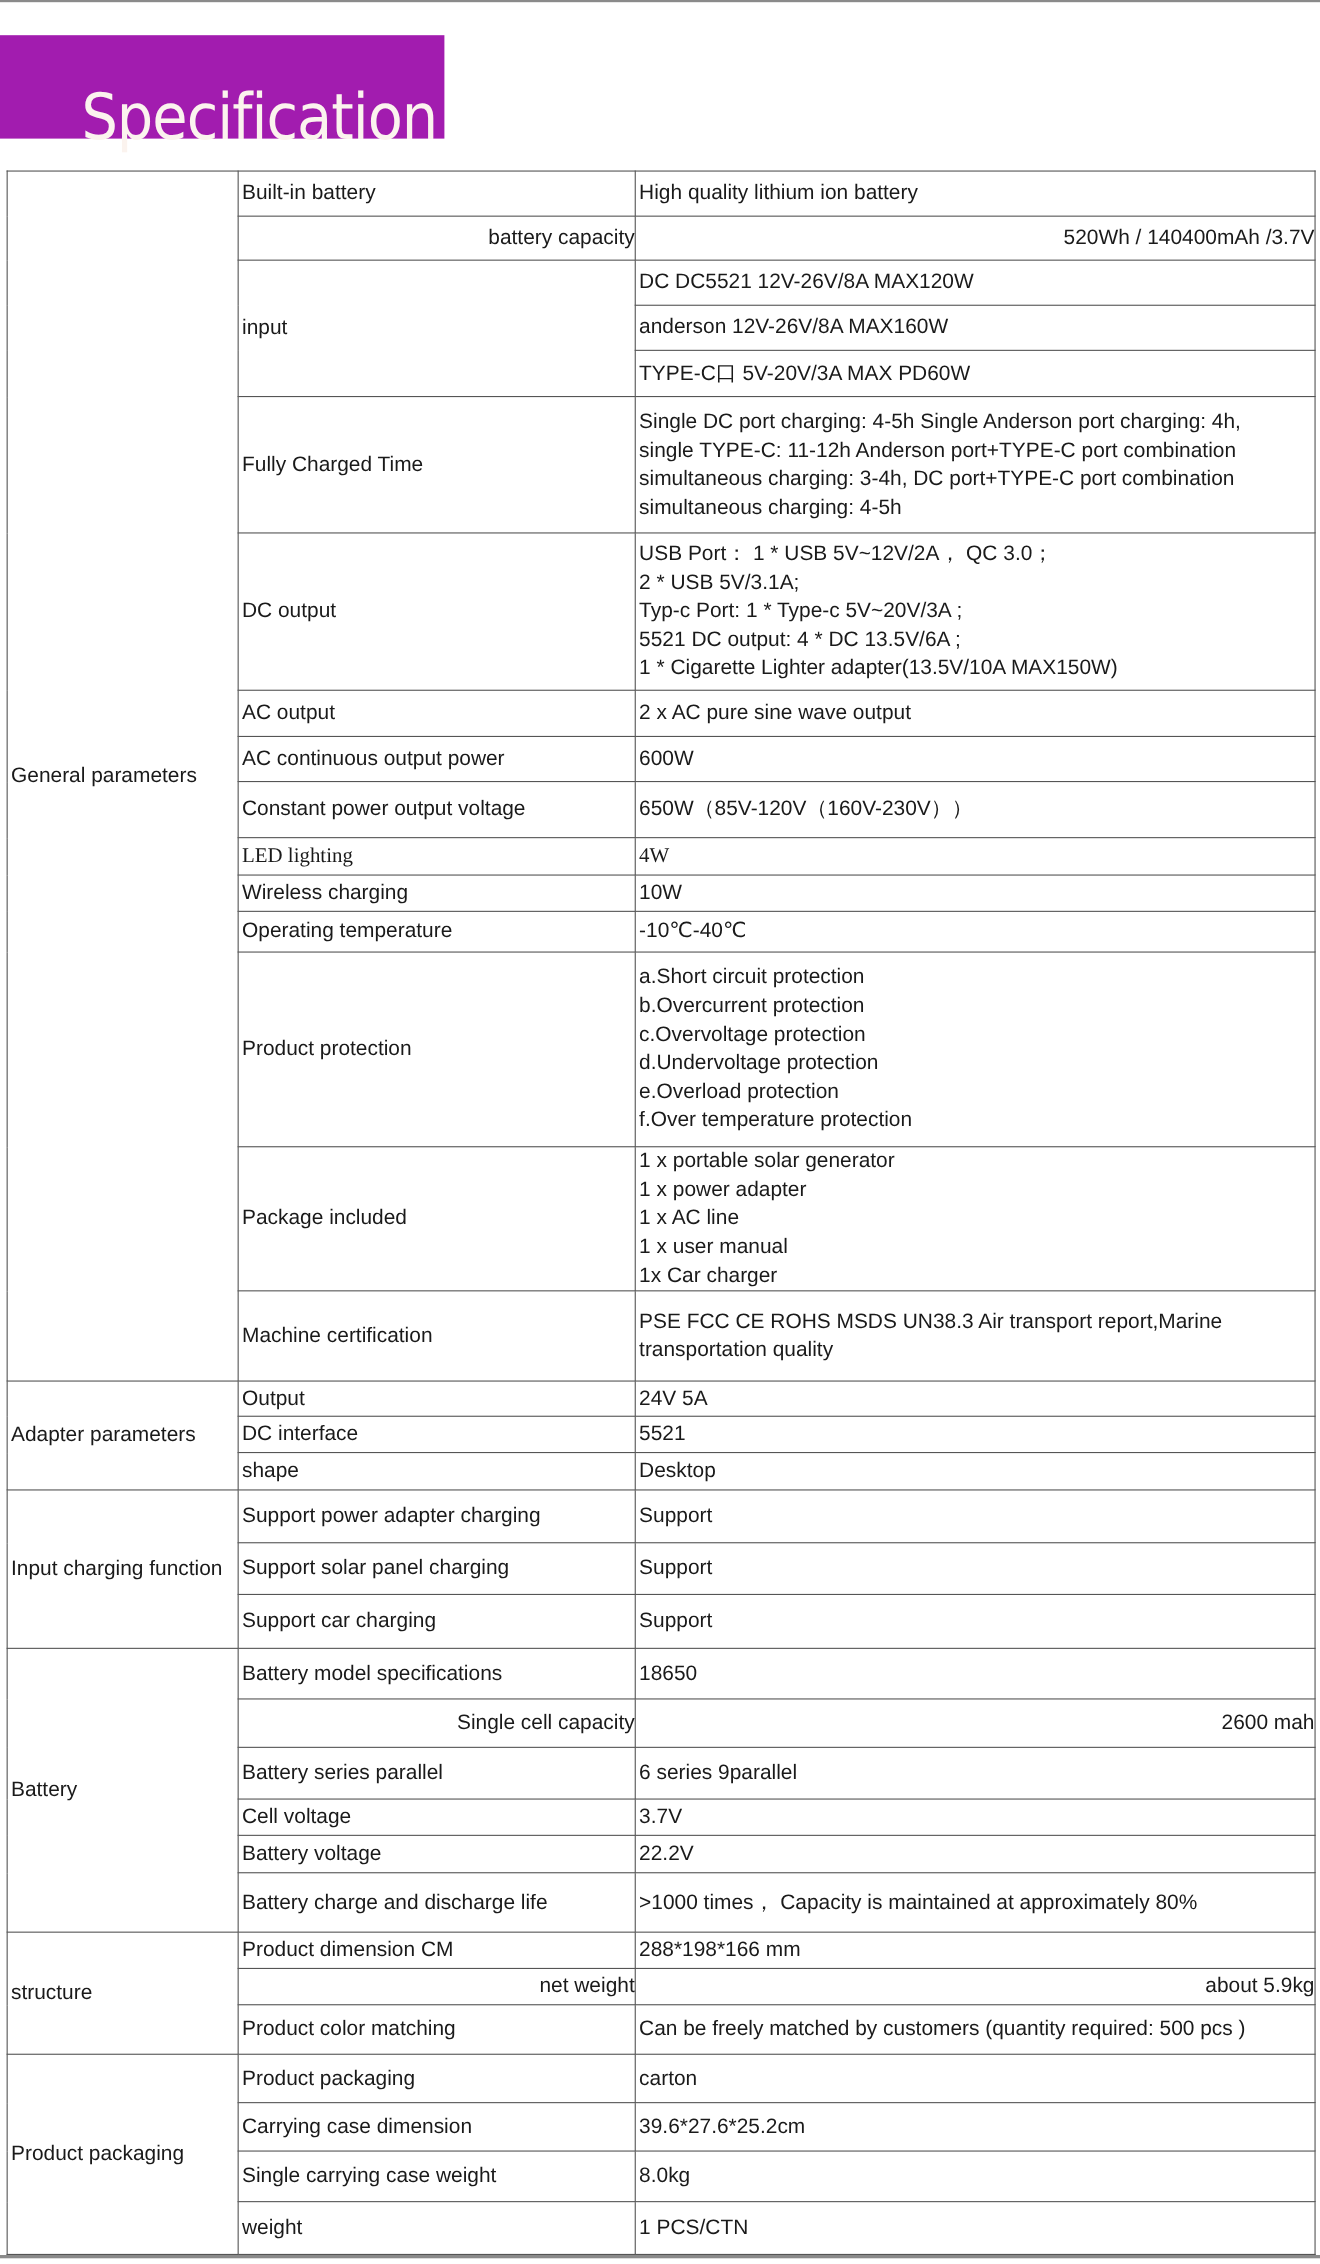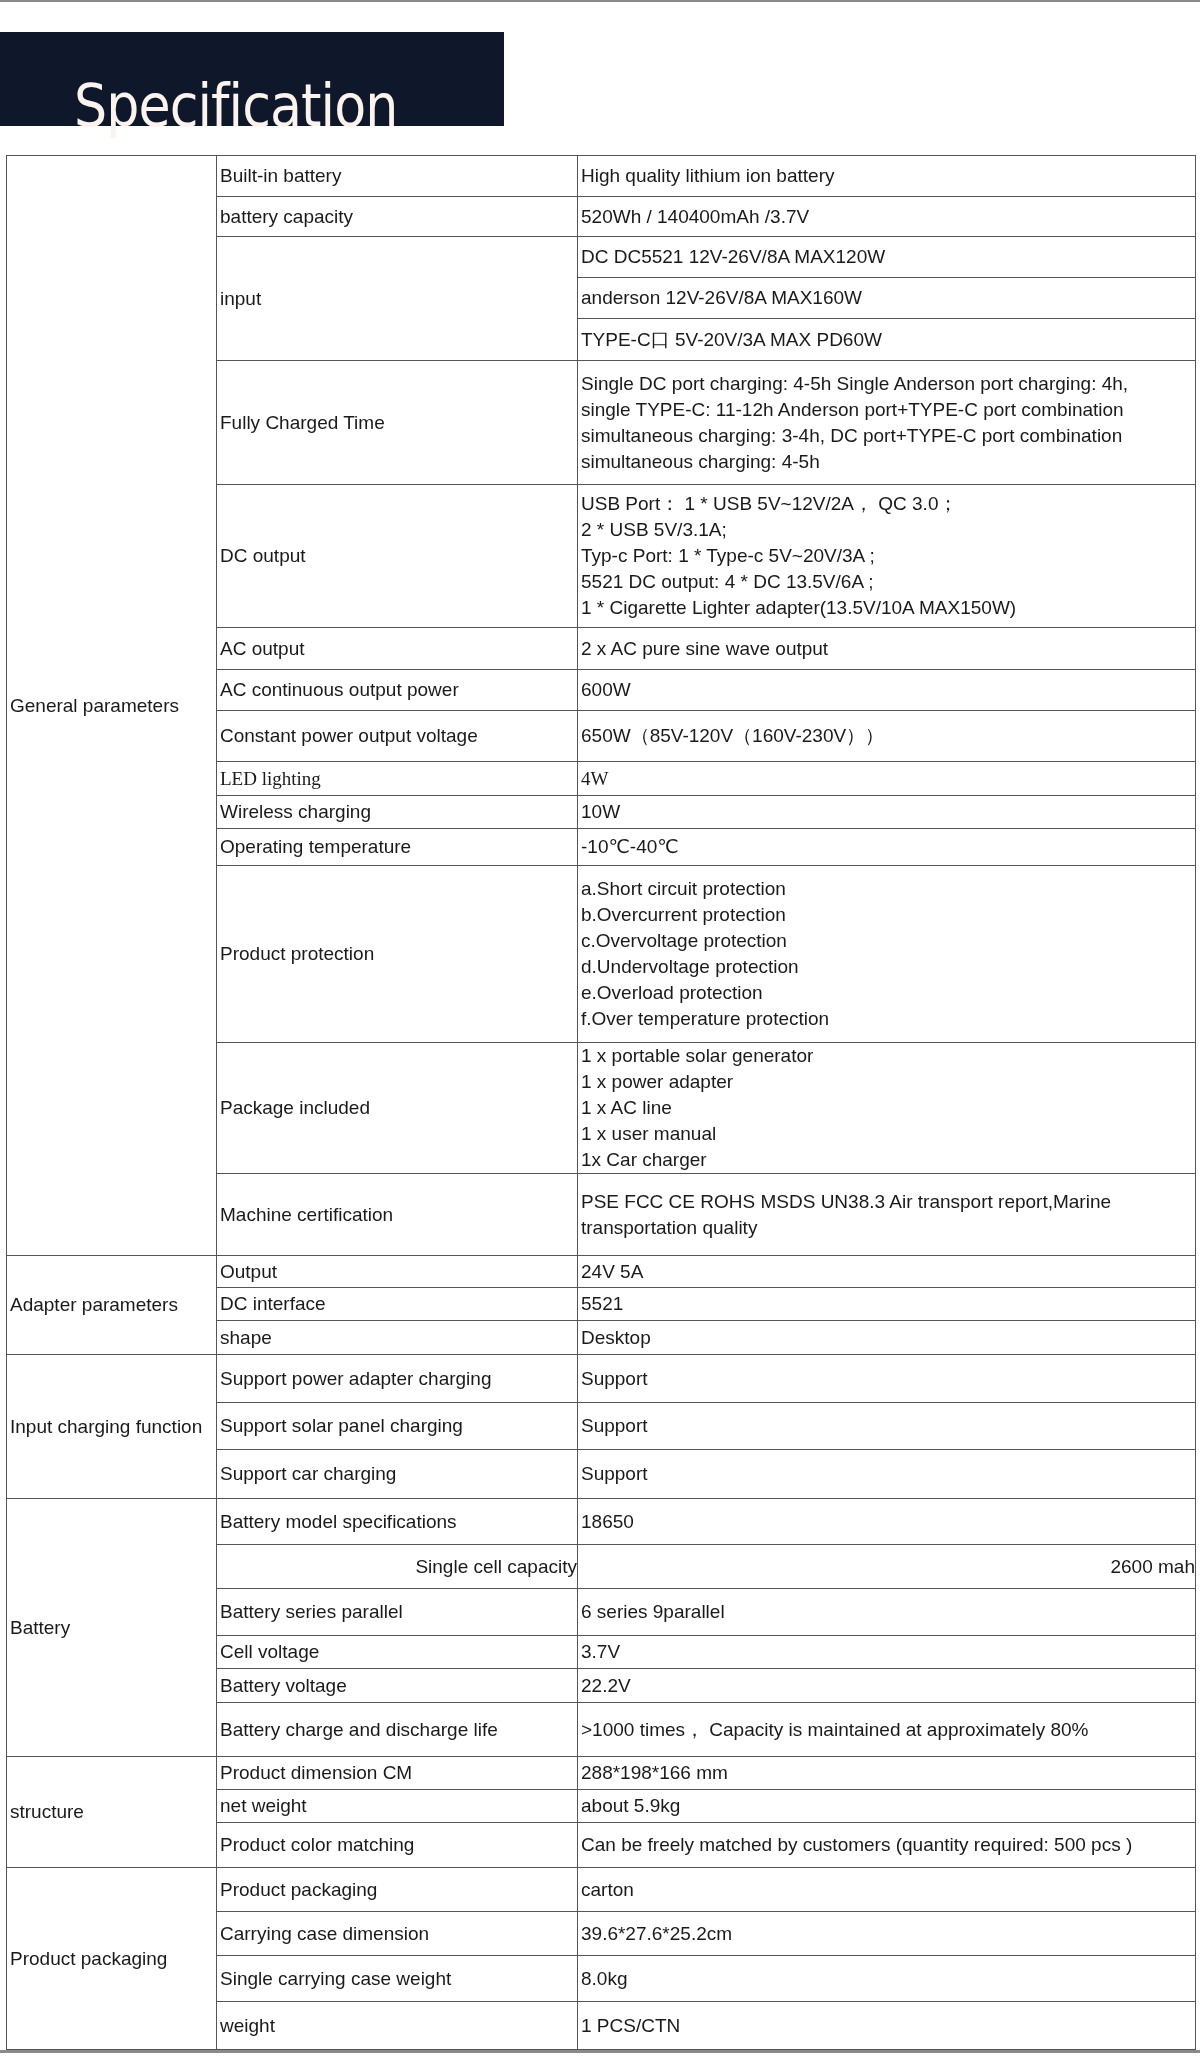--- a/index.html
+++ b/index.html
@@ -1,19 +1,19 @@
 <!DOCTYPE html>
 <html><head>
 <meta charset="utf-8">
 <style>
   html, body { margin: 0; padding: 0; background: #ffffff; }
   body { width: 1200px; height: 2058px; position: relative; overflow: hidden;
          font-family: "Liberation Sans", "DejaVu Sans", sans-serif; color: #1a1a1a; }
   .topline { position: absolute; left: 0; top: 0; width: 1200px; height: 2px; background: #8a8a8a; }
-  .banner { position: absolute; left: 0; top: 32px; width: 504px; height: 94px; background: #0f172a; }
+  .banner { position: absolute; left: 0; top: 32px; width: 404px; height: 94px; background: #a21caf; }
   .banner-title { position: absolute; left: 74px; top: 40px; font-size: 58px; color: #fbf3ee;
                   font-family: "DejaVu Sans", sans-serif; letter-spacing: -1px; transform: scaleX(0.9); transform-origin: left top; }
   table.spec { position: absolute; left: 6px; top: 155px; width: 1189px; border-collapse: collapse; table-layout: fixed; }
   table.spec td { border: 1.5px solid #555; padding: 0 0 0 3px; font-size: 19px; line-height: 26px; vertical-align: middle; }
   col.c1 { width: 210px; } col.c2 { width: 361px; } col.c3 { width: 618px; }
   .multi div { line-height: 26px; }
   .bottomline { position: absolute; left: 0; top: 2050px; width: 1200px; height: 3px; background: #8a8a8a; }
 </style>
 </head>
 <body>
@@ -30,21 +30,21 @@
       <col class="c3">
     </colgroup>
   <tbody id="spec-body">
       <tr style="height: 41px;">
         <td rowspan="16">General parameters</td>
         <td>Built-in battery</td>
         <td class="multi">
           <div>High quality lithium ion battery</div>
         </td>
       </tr>
-      <tr style="height: 40px;">
+      <tr style="height: 40px; text-align: right;">
         <td>battery capacity</td>
         <td class="multi">
           <div>520Wh / 140400mAh /3.7V</div>
         </td>
       </tr>
       <tr style="height: 41px;">
         <td rowspan="3">input</td>
         <td>DC DC5521 12V-26V/8A  MAX120W</td>
       </tr>
       <tr style="height: 41px;">
@@ -211,21 +211,21 @@
           <div>&gt;1000 times， Capacity is maintained at approximately 80%</div>
         </td>
       </tr>
       <tr style="height: 33px;">
         <td rowspan="3">structure</td>
         <td>Product dimension CM</td>
         <td class="multi">
           <div>288*198*166 mm</div>
         </td>
       </tr>
-      <tr style="height: 33px;">
+      <tr style="height: 33px; text-align: right;">
         <td>net weight</td>
         <td class="multi">
           <div>about 5.9kg</div>
         </td>
       </tr>
       <tr style="height: 45px;">
         <td>Product color matching</td>
         <td class="multi">
           <div>Can be freely matched by customers (quantity required: 500 pcs )</div>
         </td>

